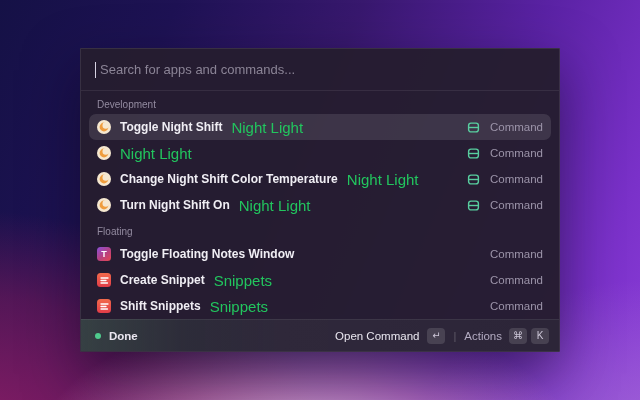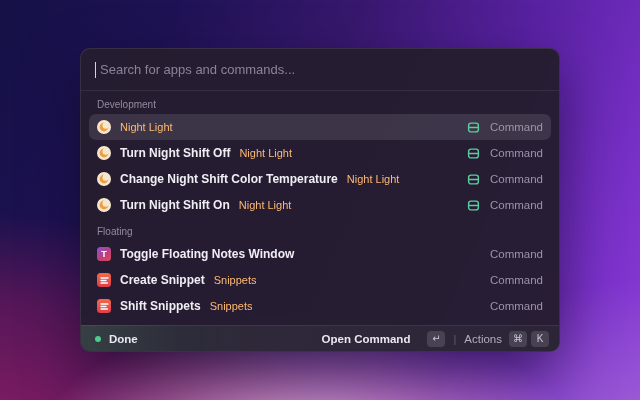--- a/index.html
+++ b/index.html
@@ -5,59 +5,59 @@
   html,body{margin:0;padding:0;width:640px;height:400px;overflow:hidden;
     font-family:"Liberation Sans","DejaVu Sans",sans-serif;}
   .desktop{position:relative;width:640px;height:400px;
     background:
       radial-gradient(ellipse 380px 200px at 48% 114%, rgba(243,200,226,0.95) 0%, rgba(226,152,201,0.55) 40%, rgba(226,152,201,0) 72%),
       radial-gradient(ellipse 520px 340px at -6% 112%, rgba(148,30,104,0.95) 0%, rgba(128,26,92,0.55) 45%, rgba(128,26,92,0) 70%),
       radial-gradient(ellipse 340px 240px at 102% 112%, rgba(172,122,212,0.65) 0%, rgba(172,122,212,0) 70%),
       linear-gradient(113deg, #151146 0%, #1e1254 22%, #38186e 45%, #5a22a4 68%, #7a31c9 88%, #8a3cd8 100%);}
   
   .window{position:absolute;left:80px;top:48px;width:480px;height:304px;
-    border-radius:10px;background:rgba(37,29,48,0.97);
+    border-radius:1px;background:rgba(37,29,48,0.97);
     border:1px solid rgba(255,255,255,0.09);box-sizing:border-box;
     box-shadow:0 22px 55px rgba(10,5,25,0.5);overflow:hidden;}
   
   .search-bar{display:flex;align-items:center;height:41px;padding:0 14px;
     border-bottom:1px solid rgba(255,255,255,0.08);}
   .caret{width:1px;height:16px;background:#d6d2e2;margin-right:2px;}
   .search-input{flex:1;background:transparent;border:none;outline:none;
     font:13px "Liberation Sans","DejaVu Sans",sans-serif;color:#ece9f2;}
   .search-input::placeholder{color:#8b8496;}
   
   .list{padding:0 8px;}
   .section-header{font-size:10px;color:#938ba0;padding:8px 8px 4px;}
   .section-header.second{padding-top:8px;}
   .row{display:flex;align-items:center;height:26px;padding:0 8px;border-radius:7px;gap:9px;}
   .row.selected{background:rgba(255,255,255,0.11);}
   .title{font-size:12px;font-weight:bold;color:#f0eef4;white-space:nowrap;}
-  .subtitle{font-size:11px;color:#fdba74;white-space:nowrap;}
+  .subtitle{font-size:15px;color:#22c55e;white-space:nowrap;}
   .spacer{flex:1;}
   .accessory{font-size:11.5px;color:#9c94a9;}
   .acc-icon{display:inline-flex;width:13px;height:13px;margin-right:1px;}
   
   .icon{width:14px;height:14px;flex:0 0 14px;display:inline-flex;align-items:center;justify-content:center;}
   .icon svg{display:block;}
   .icon-tile{width:14px;height:14px;flex:0 0 14px;border-radius:3.5px;display:flex;
     align-items:center;justify-content:center;}
   .tile-notes{background:linear-gradient(140deg,#8a50da 0%,#b9417f 55%,#e8484f 100%);}
   .tile-notes span{font-size:9px;font-weight:bold;color:#fff;line-height:1;}
   .tile-snippets{background:linear-gradient(180deg,#f26a4b 0%,#e23c48 100%);}
   .tile-link{background:linear-gradient(140deg,#ee5d8a 0%,#e23c48 100%);}
   
-  .footer{position:absolute;left:0;right:0;bottom:0;height:26px;
+  .footer{position:absolute;left:0;right:0;bottom:0;height:32px;
     display:flex;align-items:center;padding:0 10px;box-sizing:border-box;
     background:linear-gradient(90deg, rgba(86,136,102,0.30) 0%, rgba(86,136,102,0.10) 22%, rgba(255,255,255,0.03) 42%, rgba(255,255,255,0.02) 100%), #282134;
     border-top:1px solid rgba(255,255,255,0.07);}
   .status-dot{width:6px;height:6px;border-radius:50%;background:#4fcb8d;margin:0 8px 0 4px;}
   .status-text{font-size:11.5px;font-weight:bold;color:#eae7f0;}
   .footer .spacer{flex:1;}
-  .action-label{font-size:11.5px;font-weight:bold;color:#eae7f0;margin-right:17px;}
+  .action-label{font-size:11.5px;font-weight:normal;color:#eae7f0;margin-right:8px;}
   .key{display:inline-flex;align-items:center;justify-content:center;min-width:10px;height:16px;
     padding:0 4px;border-radius:4px;background:rgba(255,255,255,0.13);
     font-size:10px;color:#cdc7d8;}
   .footer-sep{font-size:11px;color:rgba(255,255,255,0.22);margin:0 8px;}
   .actions-label{font-size:11.5px;color:#b3abc1;margin-right:7px;}
   .key + .key{margin-left:4px;}
 </style>
 </head>
 <body>
 
@@ -73,40 +73,40 @@
       <div class="section-header">Development</div>
 
       <div class="row selected">
         <span class="icon">
             <svg width="14" height="14" viewBox="0 0 14 14">
               <circle cx="7" cy="7" r="7" fill="#f6e8d0"></circle>
               <circle cx="7" cy="7" r="4.4" fill="#ef9d3e"></circle>
               <circle cx="8.8" cy="5.4" r="3.3" fill="#f6e8d0"></circle>
             </svg>
           </span>
-        <span class="subtitle">Night Light</span>
-        <span class="spacer"></span>
-        <span class="acc-icon">
-            <svg width="13" height="13" viewBox="0 0 13 13">
-              <rect x="1.6" y="2.1" width="9.8" height="8.8" rx="2.4" fill="none" stroke="#58cfa0" stroke-width="1.4"></rect>
-              <line x1="1.6" y1="6.5" x2="11.4" y2="6.5" stroke="#58cfa0" stroke-width="1.4"></line>
-            </svg>
-          </span>
-        <span class="accessory">Command</span>
-      </div>
-
-      <div class="row">
-        <span class="icon">
-            <svg width="14" height="14" viewBox="0 0 14 14">
-              <circle cx="7" cy="7" r="7" fill="#f6e8d0"></circle>
-              <circle cx="7" cy="7" r="4.4" fill="#ef9d3e"></circle>
-              <circle cx="8.8" cy="5.4" r="3.3" fill="#f6e8d0"></circle>
-            </svg>
-          </span>
-        <span class="title">Turn Night Shift Off</span>
+        <span class="title">Toggle Night Shift</span>
+        <span class="subtitle">Night Light</span>
+        <span class="spacer"></span>
+        <span class="acc-icon">
+            <svg width="13" height="13" viewBox="0 0 13 13">
+              <rect x="1.6" y="2.1" width="9.8" height="8.8" rx="2.4" fill="none" stroke="#58cfa0" stroke-width="1.4"></rect>
+              <line x1="1.6" y1="6.5" x2="11.4" y2="6.5" stroke="#58cfa0" stroke-width="1.4"></line>
+            </svg>
+          </span>
+        <span class="accessory">Command</span>
+      </div>
+
+      <div class="row">
+        <span class="icon">
+            <svg width="14" height="14" viewBox="0 0 14 14">
+              <circle cx="7" cy="7" r="7" fill="#f6e8d0"></circle>
+              <circle cx="7" cy="7" r="4.4" fill="#ef9d3e"></circle>
+              <circle cx="8.8" cy="5.4" r="3.3" fill="#f6e8d0"></circle>
+            </svg>
+          </span>
         <span class="subtitle">Night Light</span>
         <span class="spacer"></span>
         <span class="acc-icon">
             <svg width="13" height="13" viewBox="0 0 13 13">
               <rect x="1.6" y="2.1" width="9.8" height="8.8" rx="2.4" fill="none" stroke="#58cfa0" stroke-width="1.4"></rect>
               <line x1="1.6" y1="6.5" x2="11.4" y2="6.5" stroke="#58cfa0" stroke-width="1.4"></line>
             </svg>
           </span>
         <span class="accessory">Command</span>
       </div>

